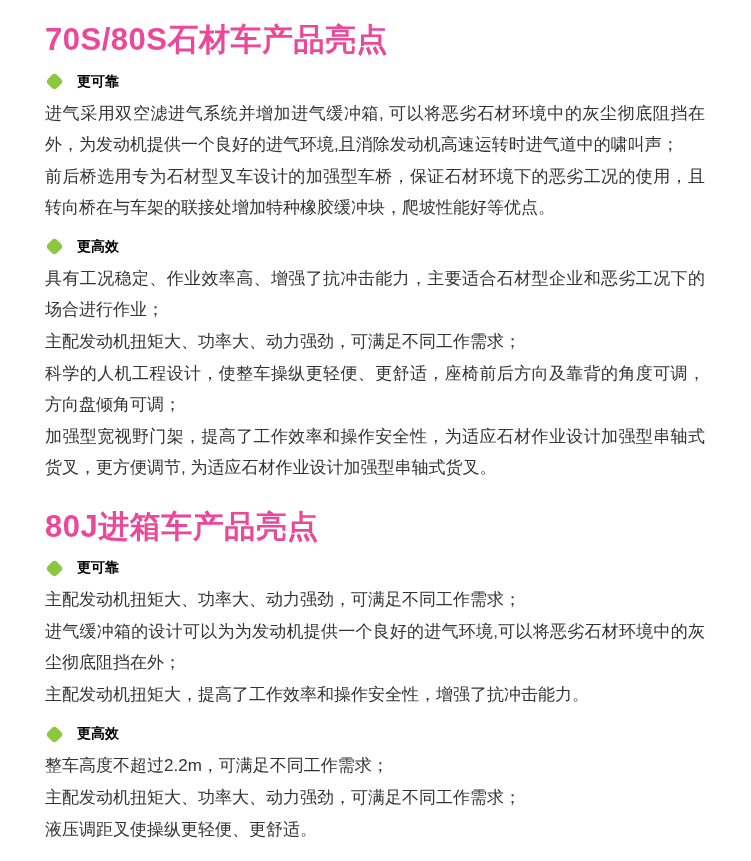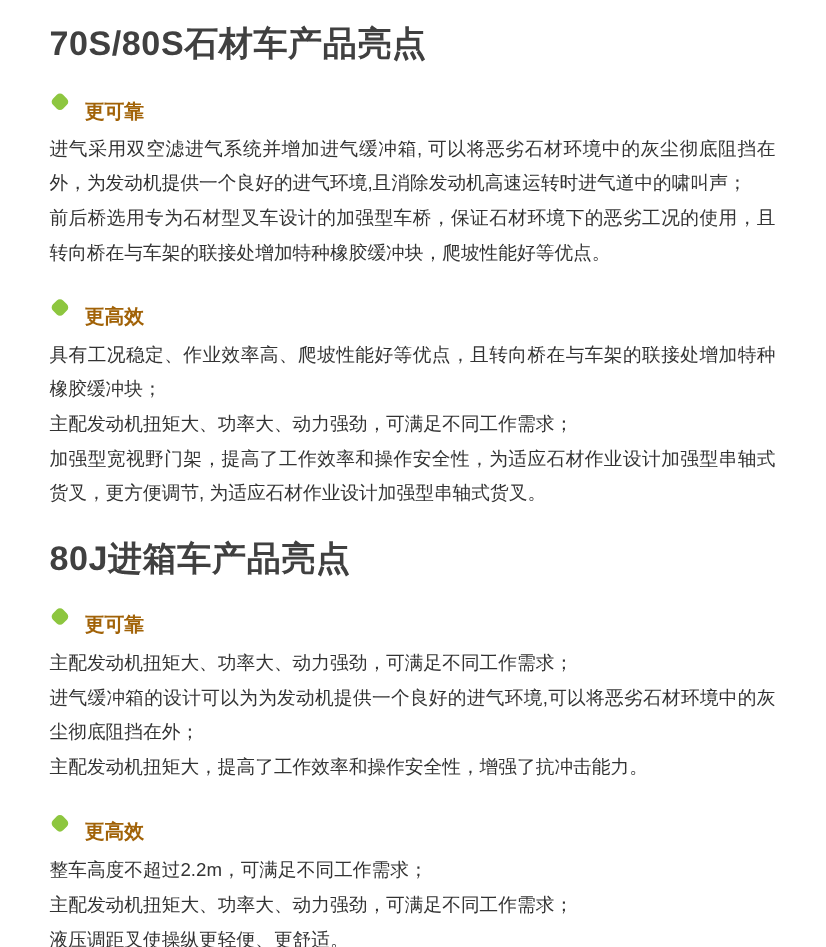--- a/index.html
+++ b/index.html
@@ -16,21 +16,21 @@
   }
   .page {
     box-sizing: border-box;
     width: 751px;
     padding: 10px 46px 0 45px;
   }
   .section-title {
     font-size: 31px;
     line-height: 1.15;
     font-weight: bold;
-    color: #404040;
+    color: #ec4899;
     margin: 26px 0 12px 0;
     letter-spacing: 0.5px;
   }
   .product-section:first-of-type .section-title {
     margin-top: 12px;
   }
   .feature-heading {
     display: flex;
     align-items: center;
     margin: 15px 0 7px 0;
@@ -38,24 +38,23 @@
   .diamond {
     flex: 0 0 auto;
     width: 13px;
     height: 13px;
     background: #8dc63f;
     border-radius: 4px;
     transform: rotate(45deg);
     margin: 0 16px 0 3px;
   }
   .feature-heading-text {
-    font-size: 18px;
+    font-size: 14px;
     font-weight: bold;
-    color: #a16207;
-    margin-top: 16px;
+    color: #000000;
   }
   .body-text {
     font-size: 17px;
     line-height: 31px;
     color: #333333;
     margin: 0 0 1px 0;
     text-align: justify;
     text-justify: inter-ideograph;
   }
 </style>
@@ -74,22 +73,23 @@
       </div>
       <p class="body-text">进气采用双空滤进气系统并增加进气缓冲箱, 可以将恶劣石材环境中的灰尘彻底阻挡在外，为发动机提供一个良好的进气环境,且消除发动机高速运转时进气道中的啸叫声；</p>
       <p class="body-text">前后桥选用专为石材型叉车设计的加强型车桥，保证石材环境下的恶劣工况的使用，且转向桥在与车架的联接处增加特种橡胶缓冲块，爬坡性能好等优点。</p>
     </div>
 
     <div class="feature-group">
       <div class="feature-heading">
         <span class="diamond"></span>
         <span class="feature-heading-text">更高效</span>
       </div>
-      <p class="body-text">具有工况稳定、作业效率高、爬坡性能好等优点，且转向桥在与车架的联接处增加特种橡胶缓冲块；</p>
+      <p class="body-text">具有工况稳定、作业效率高、增强了抗冲击能力，主要适合石材型企业和恶劣工况下的场合进行作业；</p>
       <p class="body-text">主配发动机扭矩大、功率大、动力强劲，可满足不同工作需求；</p>
+      <p class="body-text">科学的人机工程设计，使整车操纵更轻便、更舒适，座椅前后方向及靠背的角度可调，方向盘倾角可调；</p>
       <p class="body-text">加强型宽视野门架，提高了工作效率和操作安全性，为适应石材作业设计加强型串轴式货叉，更方便调节, 为适应石材作业设计加强型串轴式货叉。</p>
     </div>
   </section>
 
   <section class="product-section">
     <h1 class="section-title">80J进箱车产品亮点</h1>
 
     <div class="feature-group">
       <div class="feature-heading">
         <span class="diamond"></span>

